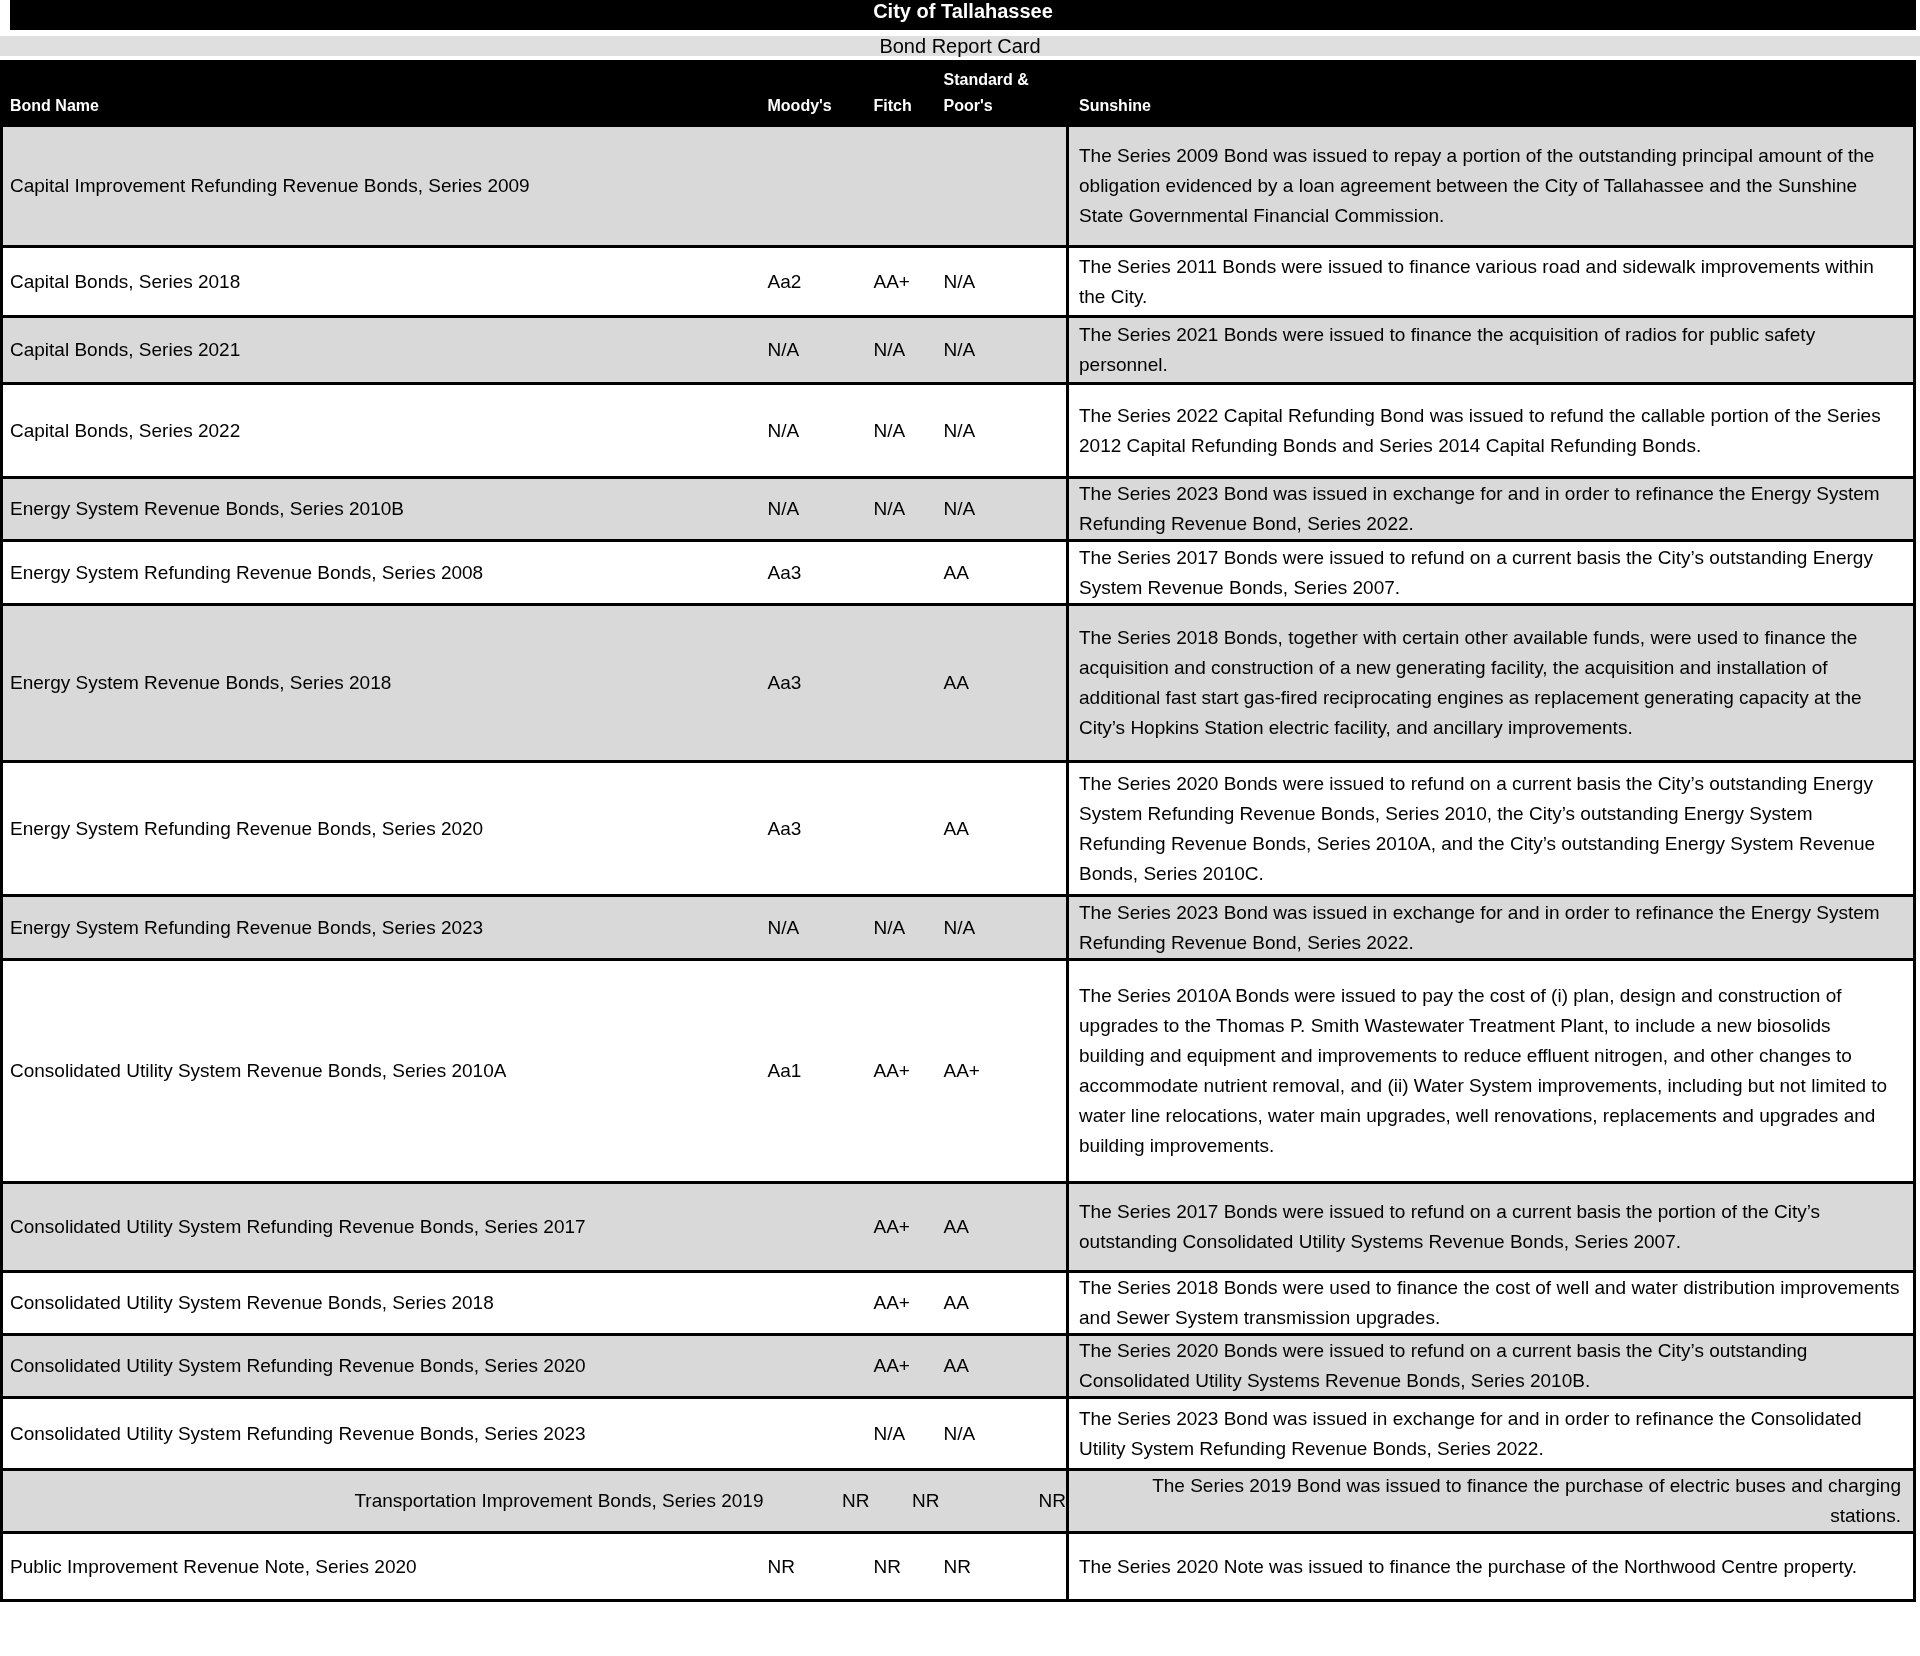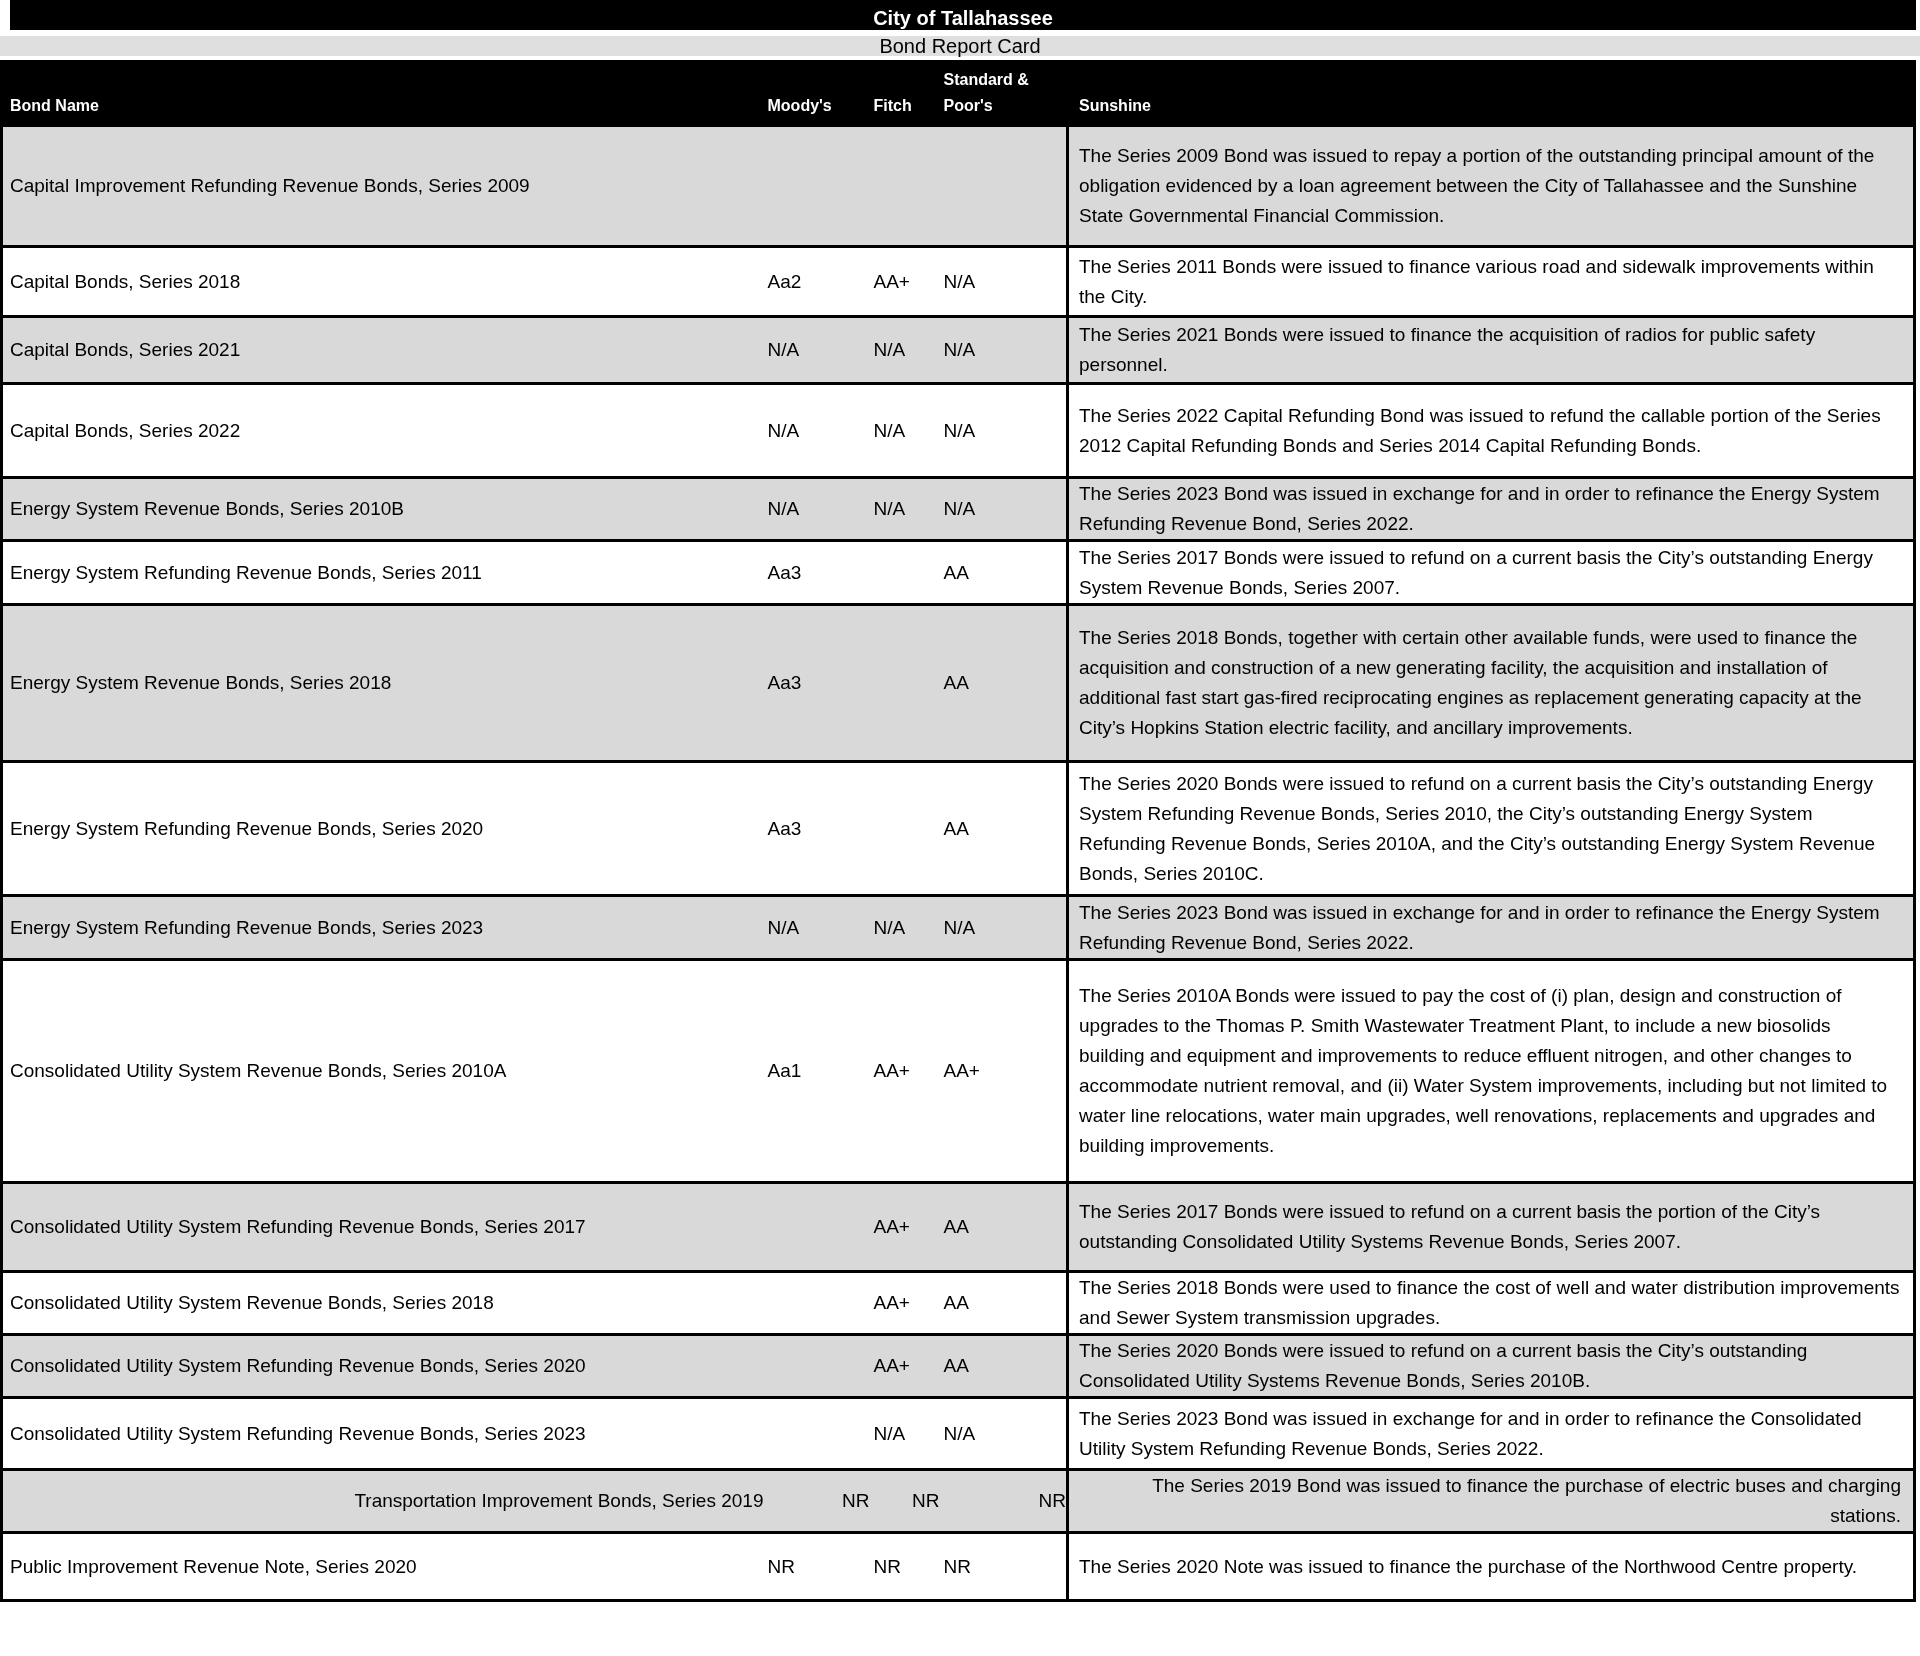--- a/index.html
+++ b/index.html
@@ -17,21 +17,21 @@
     font-family:"Liberation Sans", sans-serif;
     color:#000;
     overflow:hidden;
   }
   .title-bar{
     margin:0 4px 0 10px;
     height:30px;
     background:var(--header-bg);
     color:var(--header-text);
     font-size:20px;font-weight:bold;
-    display:flex;align-items:flex-end;justify-content:center;
+    display:flex;align-items:flex-start;justify-content:center;
   }
   .gap6{height:6px;}
   .gap4{height:4px;}
   .subtitle-bar{
     width:1920px;height:20px;
     background:var(--subtitle-bg);
     font-size:20px;
     display:flex;align-items:center;justify-content:center;
   }
   table.bond-table{
@@ -136,21 +136,21 @@
           <td class="c-purpose">The Series 2022 Capital Refunding Bond was issued to refund the callable portion of the Series 2012 Capital Refunding Bonds and Series 2014 Capital Refunding Bonds.</td>
         </tr>
         <tr class="shaded" style="height: 63px;">
           <td class="c-bond">Energy System Revenue Bonds, Series 2010B</td>
           <td class="c-rating">N/A</td>
           <td class="c-rating">N/A</td>
           <td class="c-rating">N/A</td>
           <td class="c-purpose">The Series 2023 Bond was issued in exchange for and in order to refinance the Energy System Refunding Revenue Bond, Series 2022.</td>
         </tr>
         <tr style="height: 64px;">
-          <td class="c-bond">Energy System Refunding Revenue Bonds, Series 2011</td>
+          <td class="c-bond">Energy System Refunding Revenue Bonds, Series 2008</td>
           <td class="c-rating">Aa3</td>
           <td class="c-rating"></td>
           <td class="c-rating">AA</td>
           <td class="c-purpose">The Series 2017 Bonds were issued to refund on a current basis the City’s outstanding Energy System Revenue Bonds, Series 2007.</td>
         </tr>
         <tr class="shaded" style="height: 157px;">
           <td class="c-bond">Energy System Revenue Bonds, Series 2018</td>
           <td class="c-rating">Aa3</td>
           <td class="c-rating"></td>
           <td class="c-rating">AA</td>

